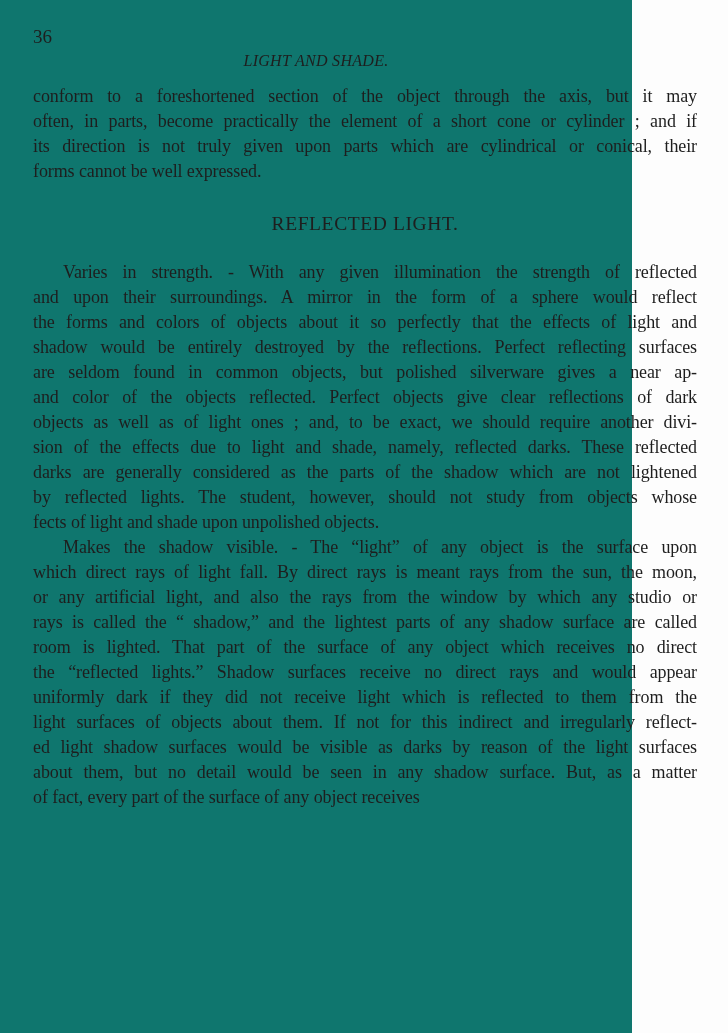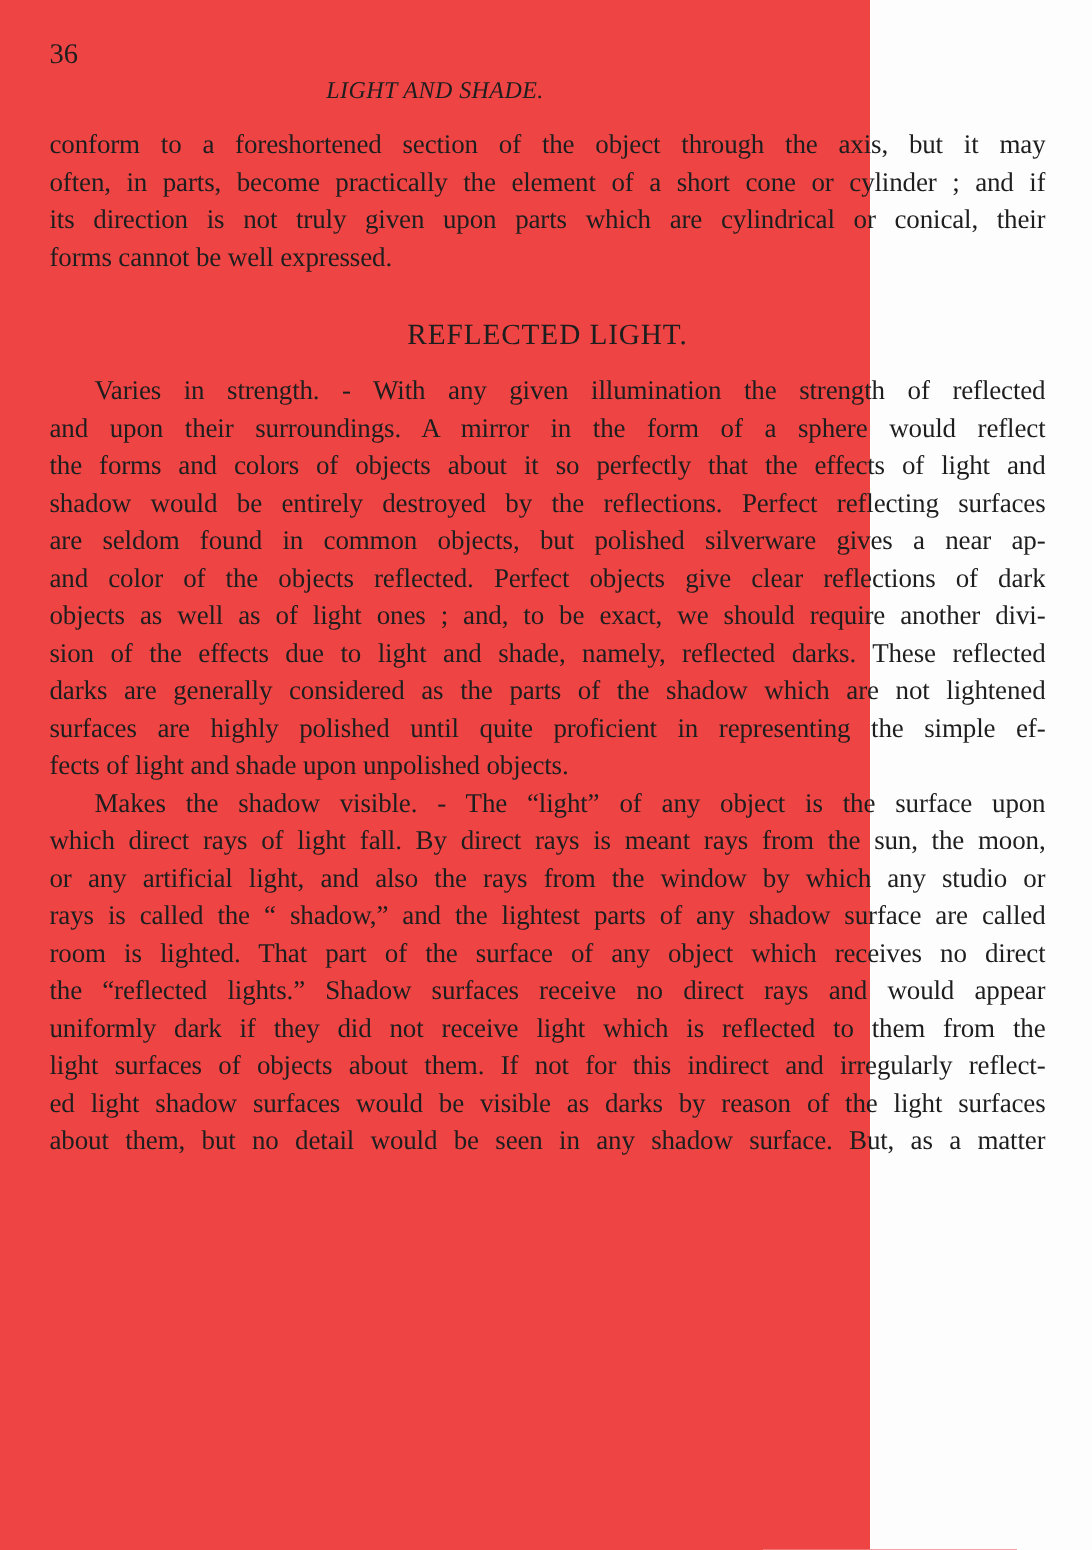--- a/index.html
+++ b/index.html
@@ -5,23 +5,23 @@
   * { margin: 0; padding: 0; box-sizing: border-box; }
   html, body { width: 728px; height: 1033px; }
   body {
     background: #fdfdfd;
     font-family: "Liberation Serif", serif;
     color: #1e1e1e;
     overflow: hidden;
   }
   .page {
     position: relative;
-    width: 580px;
+    width: 632px;
     height: 1033px;
-    background: #ef4444;
+    background: #0f766e;
   }
   .page-number {
     position: absolute;
     left: 33px;
     top: 26px;
     font-size: 19px;
     line-height: 22px;
   }
   .running-header {
     position: absolute;
@@ -59,21 +59,21 @@
     text-indent: 30px;
   }
   .lead { font-weight: normal; }
   .section-heading {
     font-size: 19.5px;
     font-weight: normal;
     line-height: 25px;
     text-align: center;
     letter-spacing: 0.6px;
     margin-top: 27px;
-    margin-bottom: 12px;
+    margin-bottom: 24px;
   }
 </style>
 </head>
 <body>
 
 <div class="page">
 
   <div class="page-number">36</div>
 
   <div class="running-header">LIGHT AND SHADE.</div>
@@ -92,31 +92,32 @@
     <div class="para">
       <div class="line first"><span class="lead">Varies in strength.</span><span> - With any given illumination the strength of reflected</span></div>
       <div class="line">and upon their surroundings. A mirror in the form of a sphere would reflect</div>
       <div class="line">the forms and colors of objects about it so perfectly that the effects of light and</div>
       <div class="line">shadow would be entirely destroyed by the reflections. Perfect reflecting surfaces</div>
       <div class="line">are seldom found in common objects, but polished silverware gives a near ap-</div>
       <div class="line">and color of the objects reflected. Perfect objects give clear reflections of dark</div>
       <div class="line">objects as well as of light ones ; and, to be exact, we should require another divi-</div>
       <div class="line">sion of the effects due to light and shade, namely, reflected darks. These reflected</div>
       <div class="line">darks are generally considered as the parts of the shadow which are not lightened</div>
-      <div class="line">surfaces are highly polished until quite proficient in representing the simple ef-</div>
+      <div class="line">by reflected lights. The student, however, should not study from objects whose</div>
       <div class="line last">fects of light and shade upon unpolished objects.</div>
     </div>
 
     <div class="para">
       <div class="line first"><span class="lead">Makes the shadow visible.</span><span> - The “light” of any object is the surface upon</span></div>
       <div class="line">which direct rays of light fall. By direct rays is meant rays from the sun, the moon,</div>
       <div class="line">or any artificial light, and also the rays from the window by which any studio or</div>
       <div class="line">rays is called the “ shadow,” and the lightest parts of any shadow surface are called</div>
       <div class="line">room is lighted. That part of the surface of any object which receives no direct</div>
       <div class="line">the “reflected lights.” Shadow surfaces receive no direct rays and would appear</div>
       <div class="line">uniformly dark if they did not receive light which is reflected to them from the</div>
       <div class="line">light surfaces of objects about them. If not for this indirect and irregularly reflect-</div>
       <div class="line">ed light shadow surfaces would be visible as darks by reason of the light surfaces</div>
       <div class="line">about them, but no detail would be seen in any shadow surface. But, as a matter</div>
+      <div class="line last">of fact, every part of the surface of any object receives</div>
     </div>
 
   </div>
 </div>
 
 </body></html>

